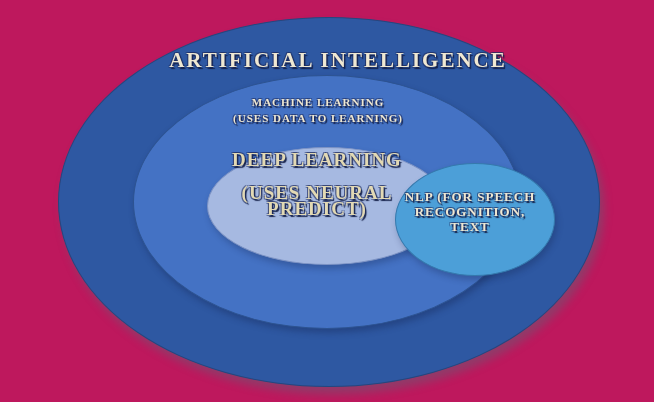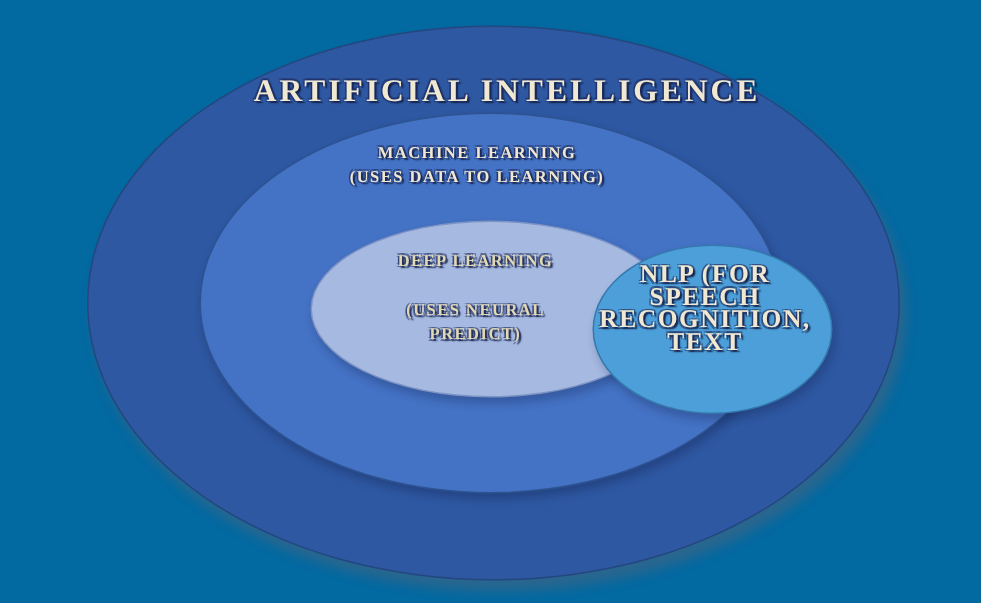--- a/index.html
+++ b/index.html
@@ -4,21 +4,21 @@
 <style>
   html, body {
     margin: 0;
     padding: 0;
     background: #ffffff;
   }
   .canvas {
     position: relative;
     width: 654px;
     height: 402px;
-    background: #0369a1;
+    background: #be185d;
     overflow: hidden;
     font-family: "Liberation Serif", serif;
   }
   .ellipse {
     position: absolute;
     border-radius: 50%;
   }
   .ellipse-outer {
     left: 58px; top: 17px;
     width: 540px; height: 368px;
@@ -65,33 +65,33 @@
     font-size: 21px;
     letter-spacing: 2px;
   }
   .label-ml {
     left: 118px; top: 94px;
     width: 400px;
     font-size: 11px;
     line-height: 16px;
   }
   .label-dl {
-    left: 217px; top: 166px;
+    left: 217px; top: 152px;
     width: 200px;
-    font-size: 11px;
+    font-size: 19px;
     line-height: 16px;
     color: #e2d9b4;
   }
   .label-dl .dl-sub {
     margin-top: 17px;
   }
   .label-nlp {
-    left: 390px; top: 175px;
+    left: 390px; top: 189px;
     width: 160px;
-    font-size: 17px;
+    font-size: 13px;
     line-height: 15px;
   }
 </style>
 </head>
 <body>
 
 <div class="canvas">
 
   <div class="ellipse ellipse-outer"></div>
 

